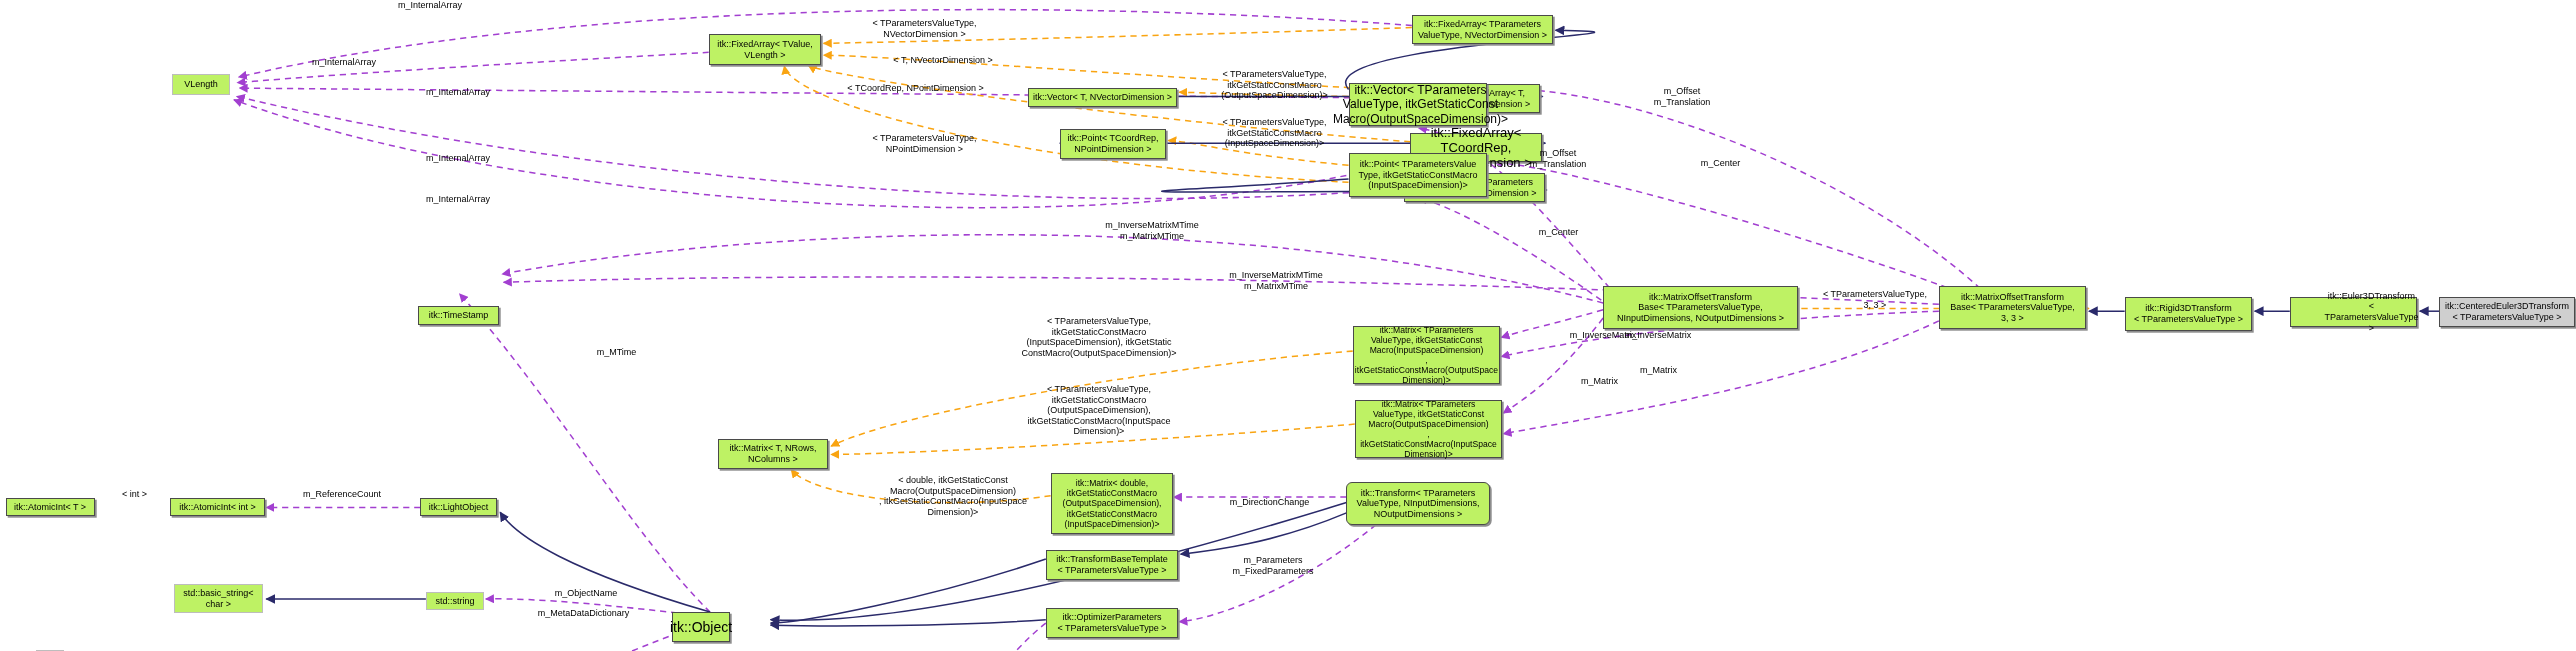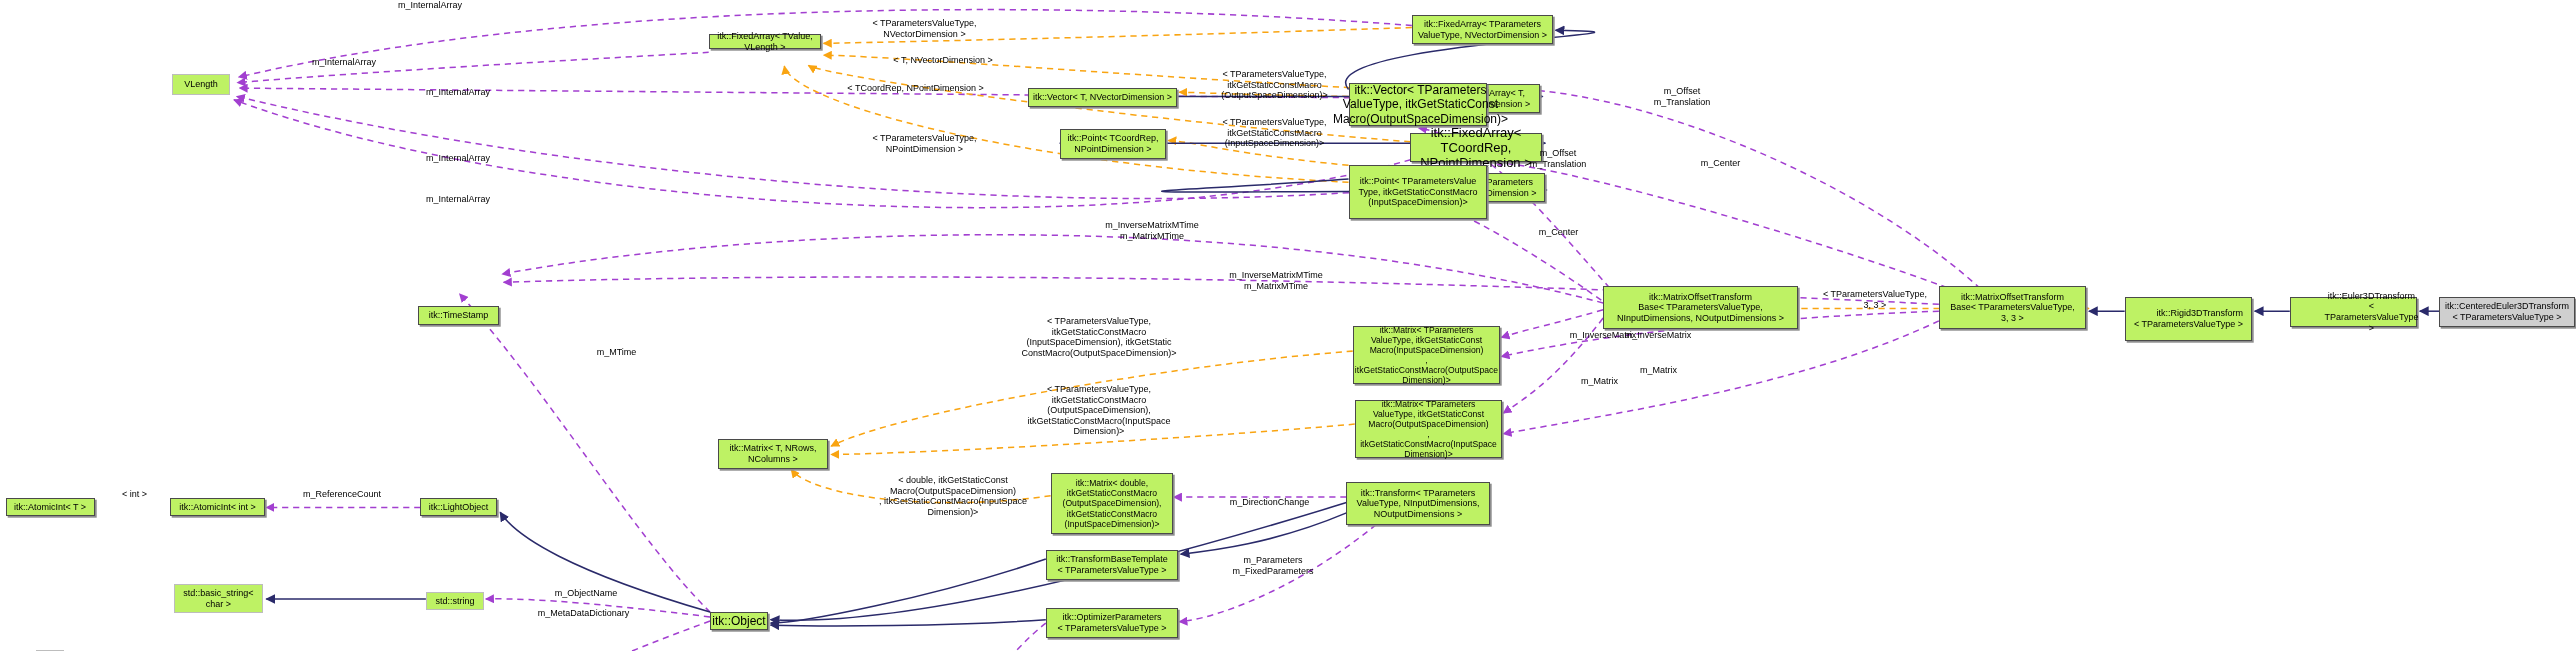--- a/index.html
+++ b/index.html
@@ -136,37 +136,37 @@
       <path d="M 1957 730 C 1600 840 1300 910 1120 900"></path>
       <path d="M 1520 812 C 1350 870 1160 905 1120 905"></path>
       <path d="M 1520 900 C 1380 910 1200 910 1120 908"></path>
       <path d="M 1034 1160 C 900 1150 820 1145 768 1148"></path>
       <path d="M 592 1258 L 400 1258"></path>
       <path d="M 1957 745 C 1850 790 1760 800 1716 805"></path>
     </g>
   </svg>
 
   <div class="node tmpl" style="left:172px;top:74px;width:58px;height:20.6px;font-size:9px;">VLength</div>
-  <div class="node cls" style="left:709px;top:34px;width:112px;height:15px;font-size:9px;">itk::FixedArray&lt; TValue,
+  <div class="node cls" style="left:709px;top:34px;width:112px;height:31px;font-size:9px;">itk::FixedArray&lt; TValue,
 VLength &gt;</div>
   <div class="node cls" style="left:1412px;top:15px;width:141px;height:29px;font-size:9px;">itk::FixedArray&lt; TParameters
 ValueType, NVectorDimension &gt;</div>
   <div class="node cls" style="left:1438px;top:84px;width:102px;height:29px;font-size:9px;">itk::FixedArray&lt; T,
 NVectorDimension &gt;</div>
   <div class="node cls" style="left:1410px;top:133px;width:132px;height:29px;font-size:13px;">itk::FixedArray&lt; TCoordRep,
 NPointDimension &gt;</div>
   <div class="node cls" style="left:1404px;top:173px;width:141px;height:29px;font-size:9px;">itk::FixedArray&lt; TParameters
 ValueType, NPointDimension &gt;</div>
   <div class="node cls" style="left:1028px;top:88px;width:149px;height:19px;font-size:9px;">itk::Vector&lt; T, NVectorDimension &gt;</div>
   <div class="node cls" style="left:1060px;top:129px;width:106px;height:30px;font-size:9px;">itk::Point&lt; TCoordRep,
 NPointDimension &gt;</div>
   <div class="node cls" style="left:1349px;top:83px;width:138px;height:43px;font-size:12px;padding-left:7px;">itk::Vector&lt; TParameters
 ValueType, itkGetStaticConst
 Macro(OutputSpaceDimension)&gt;</div>
-  <div class="node cls" style="left:1349px;top:153px;width:138px;height:54px;font-size:9px;margin-top:12px;">itk::Point&lt; TParametersValue
+  <div class="node cls" style="left:1349px;top:153px;width:138px;height:44px;font-size:9px;">itk::Point&lt; TParametersValue
 Type, itkGetStaticConstMacro
 (InputSpaceDimension)&gt;</div>
   <div class="node cls" style="left:418px;top:273px;width:81px;height:19px;font-size:9px;margin-top:33px;">itk::TimeStamp</div>
   <div class="node cls" style="left:718px;top:439px;width:110px;height:30px;font-size:9px;">itk::Matrix&lt; T, NRows,
 NColumns &gt;</div>
   <div class="node cls" style="left:1353px;top:326px;width:147px;height:58px;font-size:8.6px;">itk::Matrix&lt; TParameters
 ValueType, itkGetStaticConst
 Macro(InputSpaceDimension)
 , itkGetStaticConstMacro(OutputSpace
 Dimension)&gt;</div>
@@ -179,37 +179,37 @@
  itkGetStaticConstMacro
 (OutputSpaceDimension),
 itkGetStaticConstMacro
 (InputSpaceDimension)&gt;</div>
   <div class="node cls" style="left:5.5px;top:498px;width:89px;height:18px;font-size:9px;">itk::AtomicInt&lt; T &gt;</div>
   <div class="node cls" style="left:170px;top:498px;width:95px;height:18px;font-size:9px;">itk::AtomicInt&lt; int &gt;</div>
   <div class="node cls" style="left:420px;top:498px;width:77px;height:18px;font-size:9px;">itk::LightObject</div>
   <div class="node tmpl" style="left:174px;top:584px;width:89px;height:29px;font-size:9px;">std::basic_string&lt;
 char &gt;</div>
   <div class="node tmpl" style="left:426px;top:592px;width:58px;height:18px;font-size:9px;">std::string</div>
-  <div class="node cls" style="left:710px;top:612px;width:58px;height:18px;font-size:12px;">itk::Object</div>
+  <div class="node cls" style="left:672px;top:612px;width:58px;height:30px;font-size:14px;">itk::Object</div>
   <div class="node tmpl" style="left:36px;top:650px;width:27.5px;height:19px;font-size:9px;">K</div>
 
-  <div class="node cls" style="left:1346px;top:482px;width:144px;height:43px;font-size:9px;">itk::Transform&lt; TParameters
+  <div class="node cls" style="left:1346px;top:482px;width:144px;height:43px;font-size:9px;border-radius:6px;">itk::Transform&lt; TParameters
 ValueType, NInputDimensions,
 NOutputDimensions &gt;</div>
   <div class="node cls" style="left:1046px;top:550px;width:132px;height:30px;font-size:9px;">itk::TransformBaseTemplate
 &lt; TParametersValueType &gt;</div>
   <div class="node cls" style="left:1046px;top:608px;width:132px;height:30px;font-size:9px;">itk::OptimizerParameters
 &lt; TParametersValueType &gt;</div>
   <div class="node cls" style="left:1603px;top:286px;width:195px;height:43px;font-size:9px;">itk::MatrixOffsetTransform
 Base&lt; TParametersValueType,
  NInputDimensions, NOutputDimensions &gt;</div>
   <div class="node cls" style="left:1939px;top:286px;width:147px;height:43px;font-size:9px;">itk::MatrixOffsetTransform
 Base&lt; TParametersValueType,
 3, 3 &gt;</div>
-  <div class="node cls" style="left:2125px;top:297px;width:127px;height:44px;font-size:9px;text-align:right;">itk::Rigid3DTransform
+  <div class="node cls" style="left:2125px;top:297px;width:127px;height:34px;font-size:9px;">itk::Rigid3DTransform
 &lt; TParametersValueType &gt;</div>
   <div class="node cls" style="left:2290px;top:297px;width:127px;height:30px;font-size:9px;padding-left:38px;">itk::Euler3DTransform
 &lt; TParametersValueType &gt;</div>
   <div class="node current" style="left:2439px;top:297px;width:136px;height:30px;font-size:9px;">itk::CenteredEuler3DTransform
 &lt; TParametersValueType &gt;</div>
 
   <div class="edge-label" style="left:375px;top:0px;width:110px;font-size:9px;">m_InternalArray</div>
   <div class="edge-label" style="left:289px;top:57px;width:110px;font-size:9px;">m_InternalArray</div>
   <div class="edge-label" style="left:403px;top:87px;width:110px;font-size:9px;">m_InternalArray</div>
   <div class="edge-label" style="left:403px;top:153px;width:110px;font-size:9px;">m_InternalArray</div>

